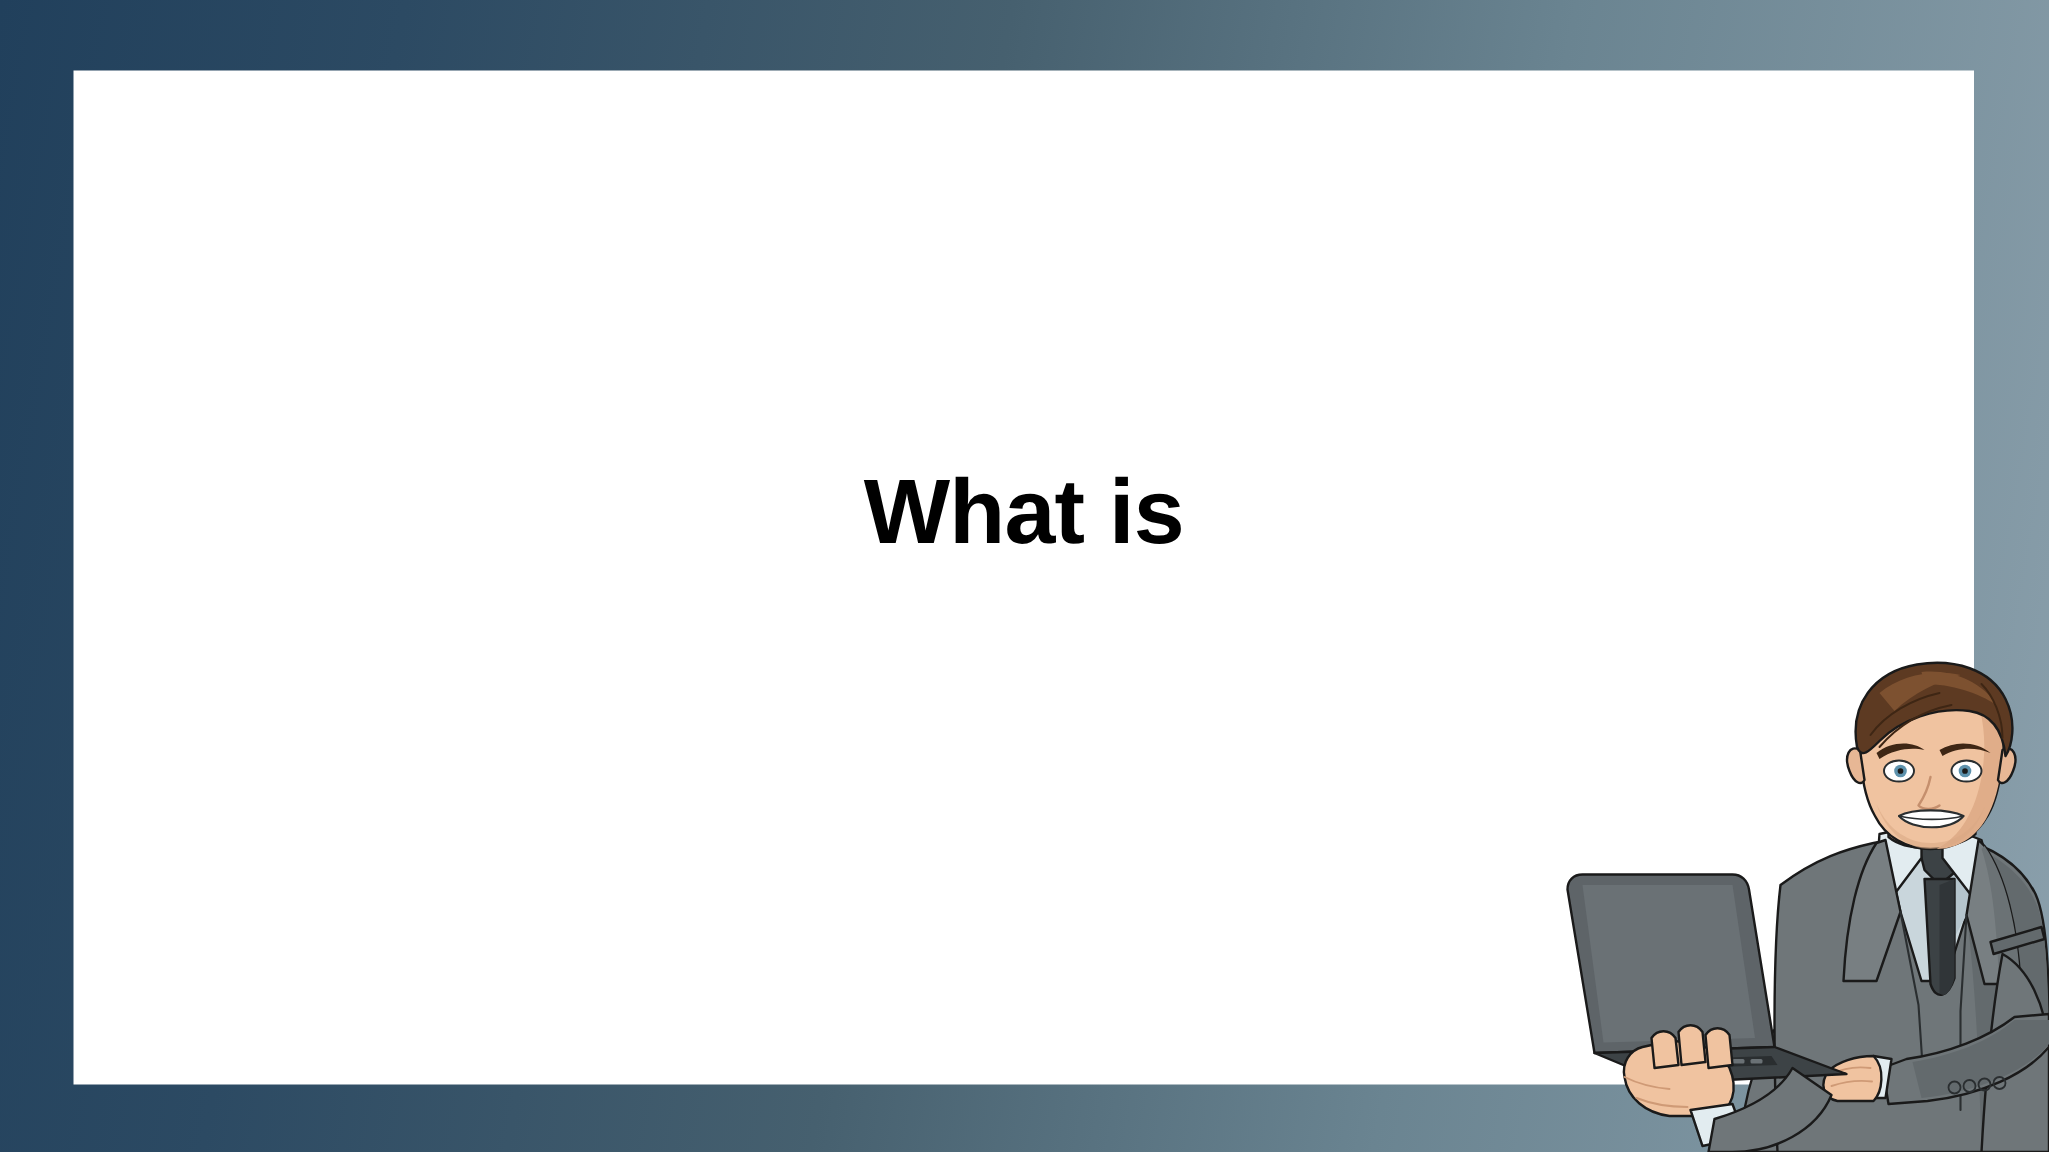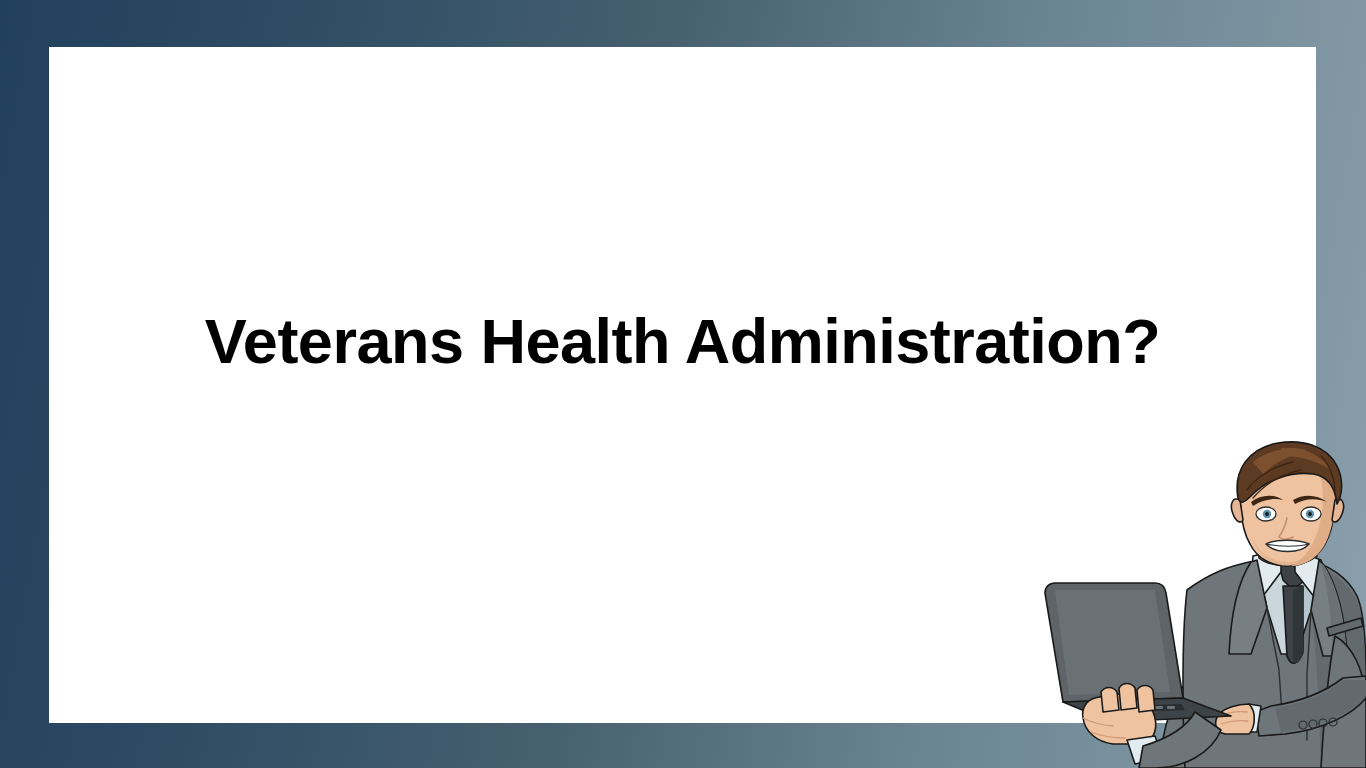--- a/index.html
+++ b/index.html
@@ -65,21 +65,21 @@
   .person svg { display: block; width: 100%; height: 100%; }
 </style>
 </head>
 <body>
 
 <div class="slide">
 
   <div class="content-panel">
 
     <div class="title-block">
-      <span class="title-line2">Veterans Health Administration?</span>
+      <span class="title-line1">What is</span>
     </div>
 
   </div>
 
   <div class="person">
     <svg viewBox="0 0 331 328" xmlns="http://www.w3.org/2000/svg" aria-hidden="true">
       <defs>
         <clipPath id="clipAll">
             <rect x="0" y="0" width="331" height="328"></rect>
           </clipPath>

